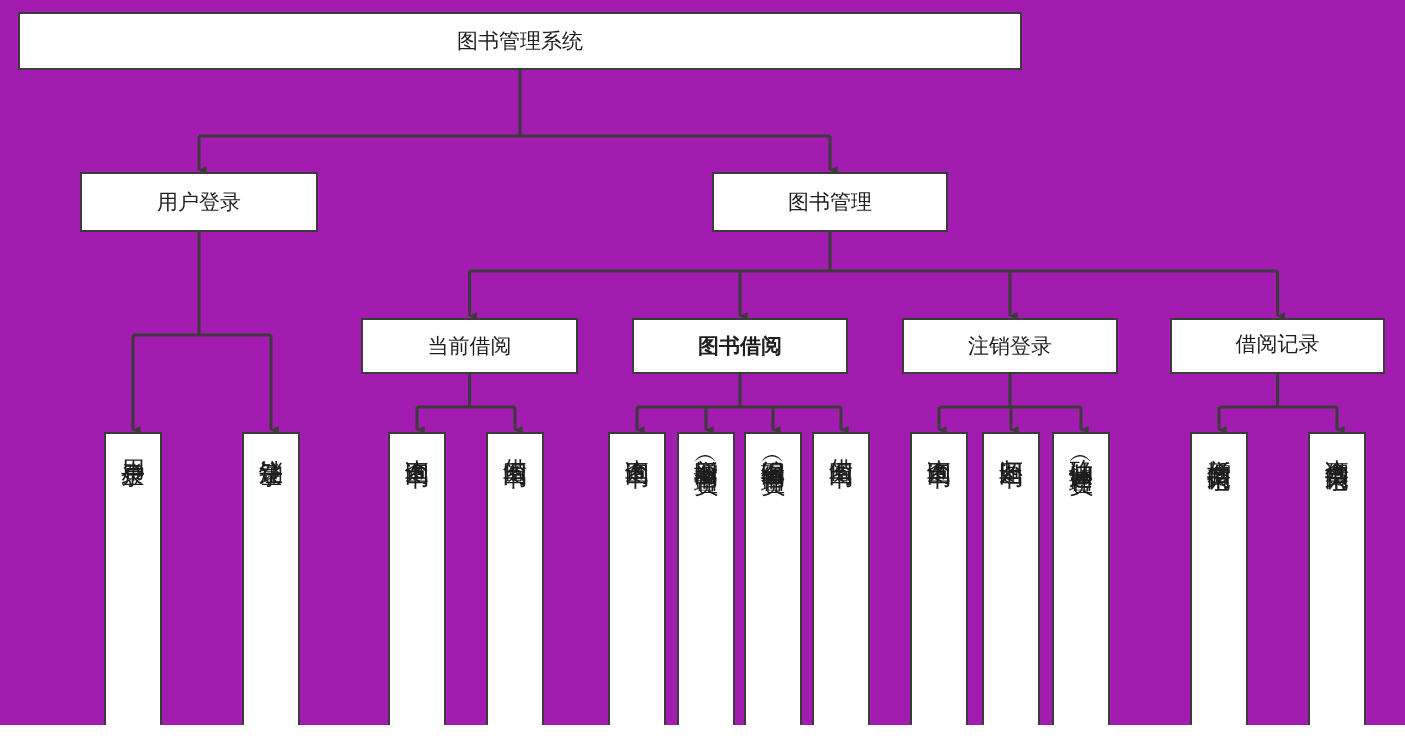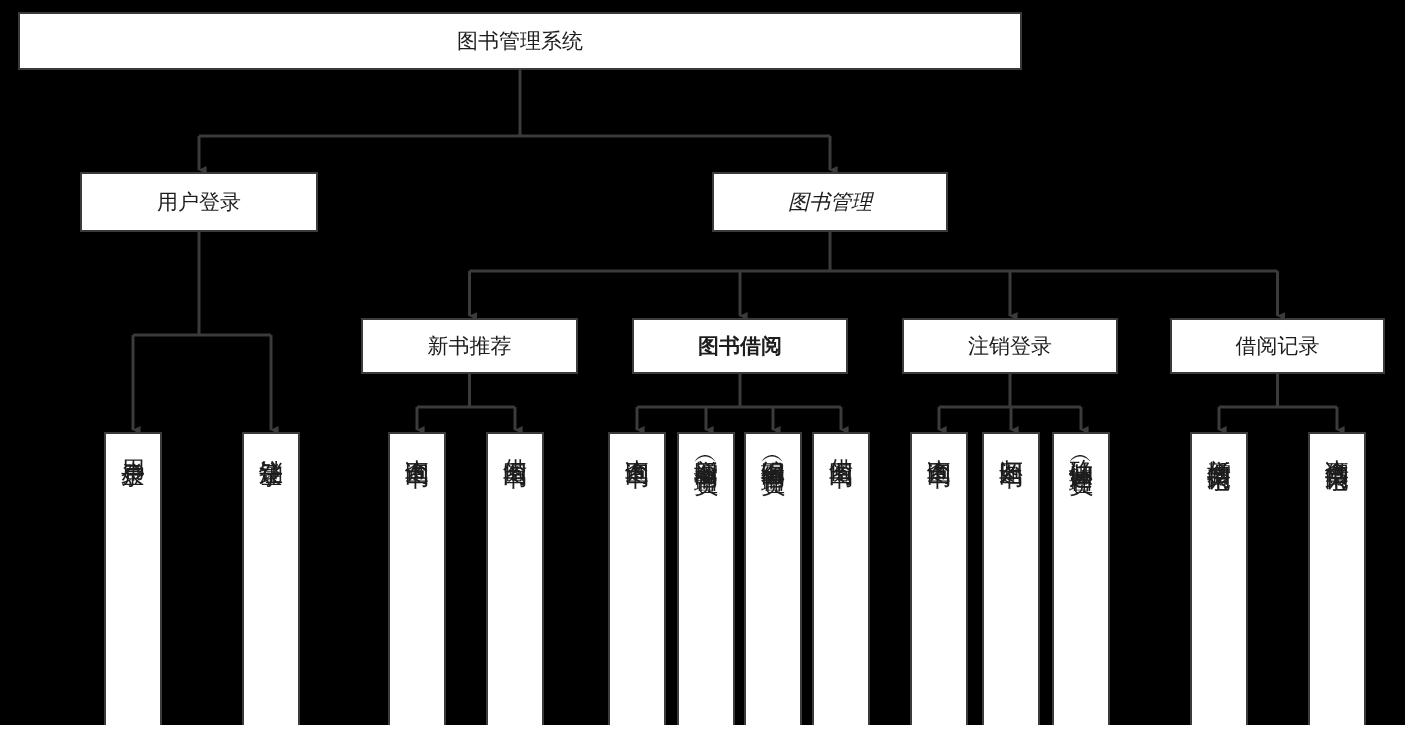--- a/index.html
+++ b/index.html
@@ -7,21 +7,21 @@
     padding: 0;
     background: #ffffff;
   }
   body {
     font-family: "Liberation Sans", "DejaVu Sans", sans-serif;
   }
   #canvas {
     position: relative;
     width: 1405px;
     height: 725px;
-    background: #000000;
+    background: #a21caf;
     overflow: hidden;
   }
   #wires {
     position: absolute;
     left: 0;
     top: 0;
     width: 1405px;
     height: 747px;
   }
   .node {
@@ -110,34 +110,34 @@
         <line x1="1337" y1="407" x2="1337" y2="430" stroke="#3b3b3b" stroke-width="3" marker-end="url(#arrowhead)"></line>
       </g>
   </svg>
   <div id="nodes">
       <div class="node horiz" style="left: 18px; top: 12px; width: 1004px; height: 58px; border-color: rgb(59, 59, 59); background: rgb(255, 255, 255);">
         <span class="node-label" style="color: rgb(29, 29, 29);">图书管理系统</span>
       </div>
       <div class="node horiz" style="left: 80px; top: 172px; width: 238px; height: 60px; border-color: rgb(59, 59, 59); background: rgb(255, 255, 255);">
         <span class="node-label" style="color: rgb(29, 29, 29);">用户登录</span>
       </div>
-      <div class="node horiz" style="left: 712px; top: 172px; width: 236px; height: 60px; border-color: rgb(59, 59, 59); background: rgb(255, 255, 255); font-style: italic;">
+      <div class="node horiz" style="left: 712px; top: 172px; width: 236px; height: 60px; border-color: rgb(59, 59, 59); background: rgb(255, 255, 255);">
         <span class="node-label" style="color: rgb(29, 29, 29);">图书管理</span>
       </div>
       <div class="node horiz" style="left: 361px; top: 318px; width: 217px; height: 56px; border-color: rgb(59, 59, 59); background: rgb(255, 255, 255);">
-        <span class="node-label" style="color: rgb(29, 29, 29);">新书推荐</span>
+        <span class="node-label" style="color: rgb(29, 29, 29);">当前借阅</span>
       </div>
       <div class="node horiz" style="left: 632px; top: 318px; width: 216px; height: 56px; border-color: rgb(59, 59, 59); background: rgb(255, 255, 255);">
         <span class="node-label" style="color: rgb(29, 29, 29); font-weight: bold;">图书借阅</span>
       </div>
       <div class="node horiz" style="left: 902px; top: 318px; width: 216px; height: 56px; border-color: rgb(59, 59, 59); background: rgb(255, 255, 255);">
         <span class="node-label" style="color: rgb(29, 29, 29);">注销登录</span>
       </div>
       <div class="node horiz" style="left: 1170px; top: 318px; width: 215px; height: 56px; border-color: rgb(59, 59, 59); background: rgb(255, 255, 255);">
-        <span class="node-label" style="color: rgb(29, 29, 29);">借阅记录</span>
+        <span class="node-label" style="color: rgb(29, 29, 29); font-family: Liberation Mono, monospace;">借阅记录</span>
       </div>
       <div class="node vert" style="left: 104px; top: 432px; width: 58px; height: 303px; border-color: rgb(59, 59, 59); background: rgb(255, 255, 255);">
         <span class="node-label" style="color: rgb(29, 29, 29);">用户登录</span>
       </div>
       <div class="node vert" style="left: 242px; top: 432px; width: 58px; height: 303px; border-color: rgb(59, 59, 59); background: rgb(255, 255, 255);">
         <span class="node-label" style="color: rgb(29, 29, 29);">注销登录</span>
       </div>
       <div class="node vert" style="left: 388px; top: 432px; width: 58px; height: 303px; border-color: rgb(59, 59, 59); background: rgb(255, 255, 255);">
         <span class="node-label" style="color: rgb(29, 29, 29);">查询图书</span>
       </div>

